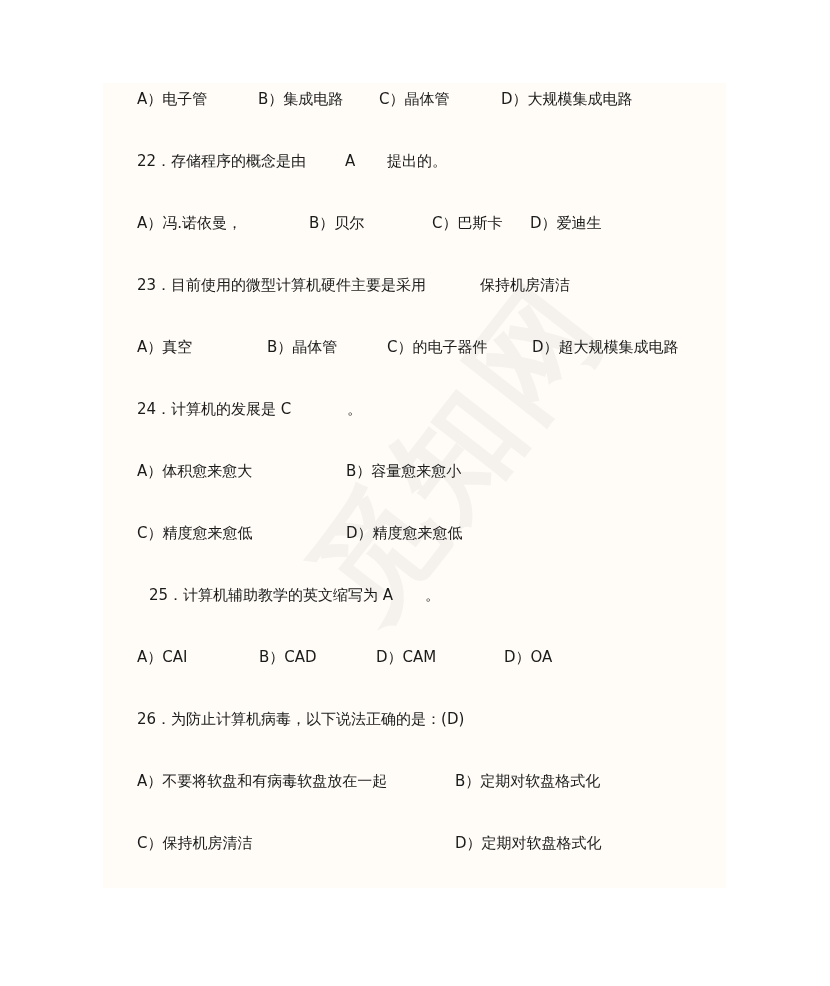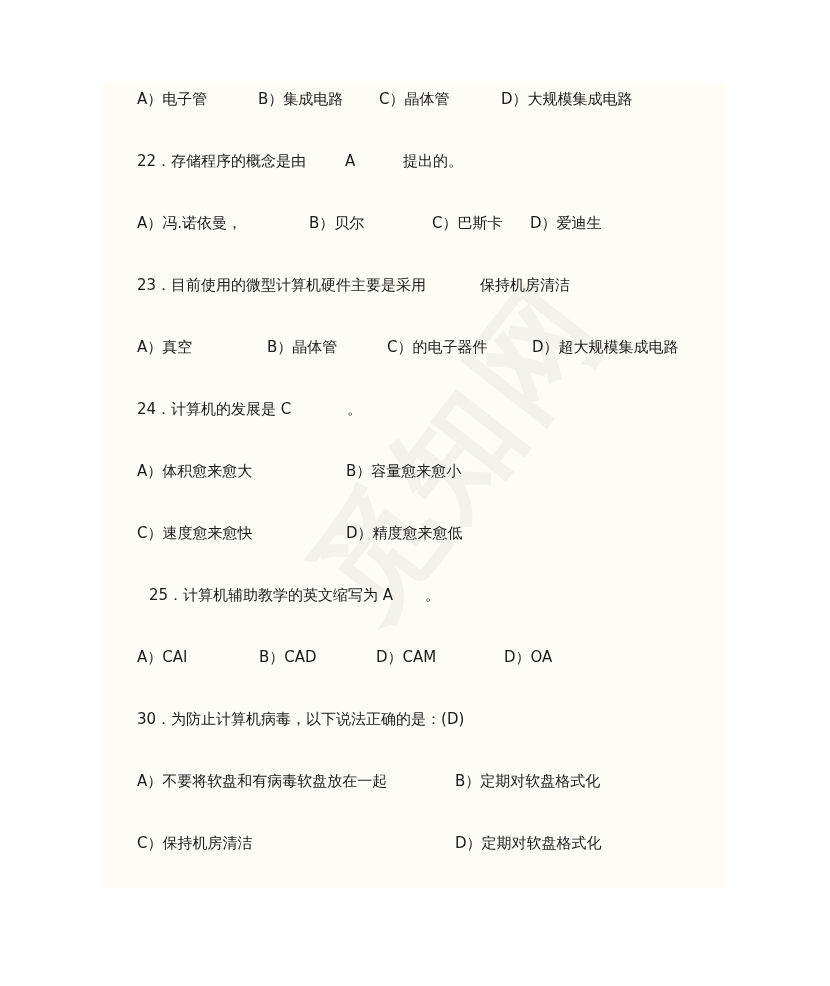--- a/index.html
+++ b/index.html
@@ -34,21 +34,21 @@
 <div id="content">
   <div class="line" style="top:89px">
     <span class="seg" style="left:0px">A）电子管</span>
     <span class="seg" style="left:121px">B）集成电路</span>
     <span class="seg" style="left:242px">C）晶体管</span>
     <span class="seg" style="left:364px">D）大规模集成电路</span>
   </div>
   <div class="line" style="top:151px">
     <span class="seg" style="left:0px">22．存储程序的概念是由</span>
     <span class="seg" style="left:208px">A</span>
-    <span class="seg" style="left:266px">提出的。</span>
+    <span class="seg" style="left:250px">提出的。</span>
   </div>
   <div class="line" style="top:213px">
     <span class="seg" style="left:0px">A）冯.诺依曼，</span>
     <span class="seg" style="left:172px">B）贝尔</span>
     <span class="seg" style="left:295px">C）巴斯卡</span>
     <span class="seg" style="left:393px">D）爱迪生</span>
   </div>
   <div class="line" style="top:275px">
     <span class="seg" style="left:0px">23．目前使用的微型计算机硬件主要是采用</span>
     <span class="seg" style="left:343px">保持机房清洁</span>
@@ -61,35 +61,35 @@
   </div>
   <div class="line" style="top:399px">
     <span class="seg" style="left:0px">24．计算机的发展是 C</span>
     <span class="seg" style="left:210px">。</span>
   </div>
   <div class="line" style="top:461px">
     <span class="seg" style="left:0px">A）体积愈来愈大</span>
     <span class="seg" style="left:209px">B）容量愈来愈小</span>
   </div>
   <div class="line" style="top:523px">
-    <span class="seg" style="left:0px">C）速度愈来愈快</span>
+    <span class="seg" style="left:0px">C）精度愈来愈低</span>
     <span class="seg" style="left:209px">D）精度愈来愈低</span>
   </div>
   <div class="line" style="top:585px">
     <span class="seg" style="left:12px">25．计算机辅助教学的英文缩写为  A</span>
     <span class="seg" style="left:288px">。</span>
   </div>
   <div class="line" style="top:647px">
     <span class="seg" style="left:0px">A）CAI</span>
     <span class="seg" style="left:122px">B）CAD</span>
     <span class="seg" style="left:239px">D）CAM</span>
     <span class="seg" style="left:367px">D）OA</span>
   </div>
   <div class="line" style="top:709px">
-    <span class="seg" style="left:0px">30．为防止计算机病毒，以下说法正确的是：(D)</span>
+    <span class="seg" style="left:0px">26．为防止计算机病毒，以下说法正确的是：(D)</span>
   </div>
   <div class="line" style="top:771px">
     <span class="seg" style="left:0px">A）不要将软盘和有病毒软盘放在一起</span>
     <span class="seg" style="left:318px">B）定期对软盘格式化</span>
   </div>
   <div class="line" style="top:833px">
     <span class="seg" style="left:0px">C）保持机房清洁</span>
     <span class="seg" style="left:318px">D）定期对软盘格式化</span>
   </div>
 </div>

